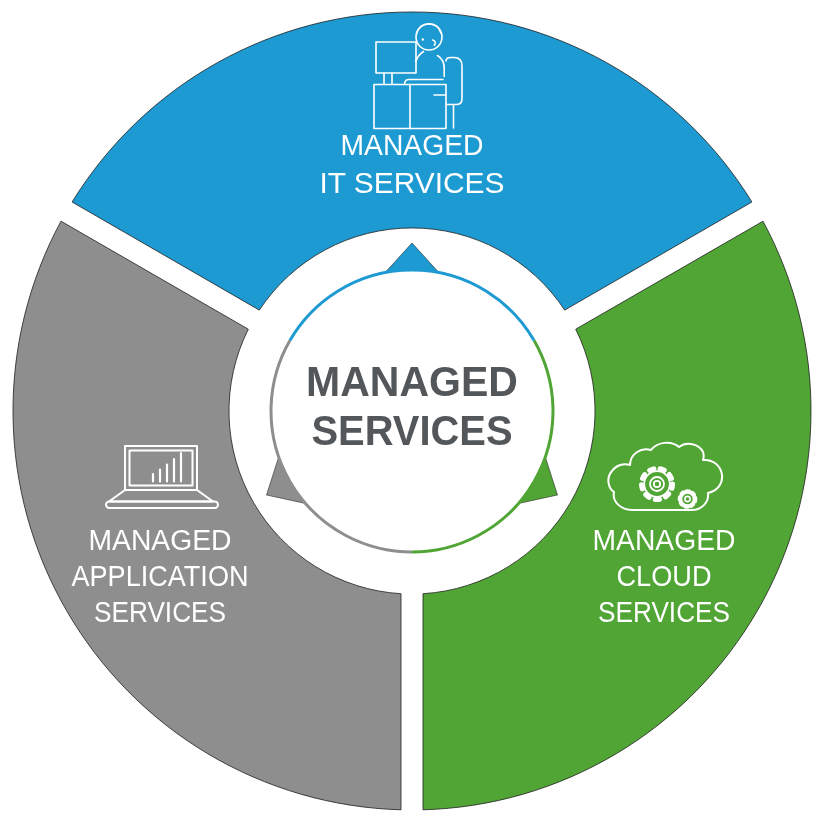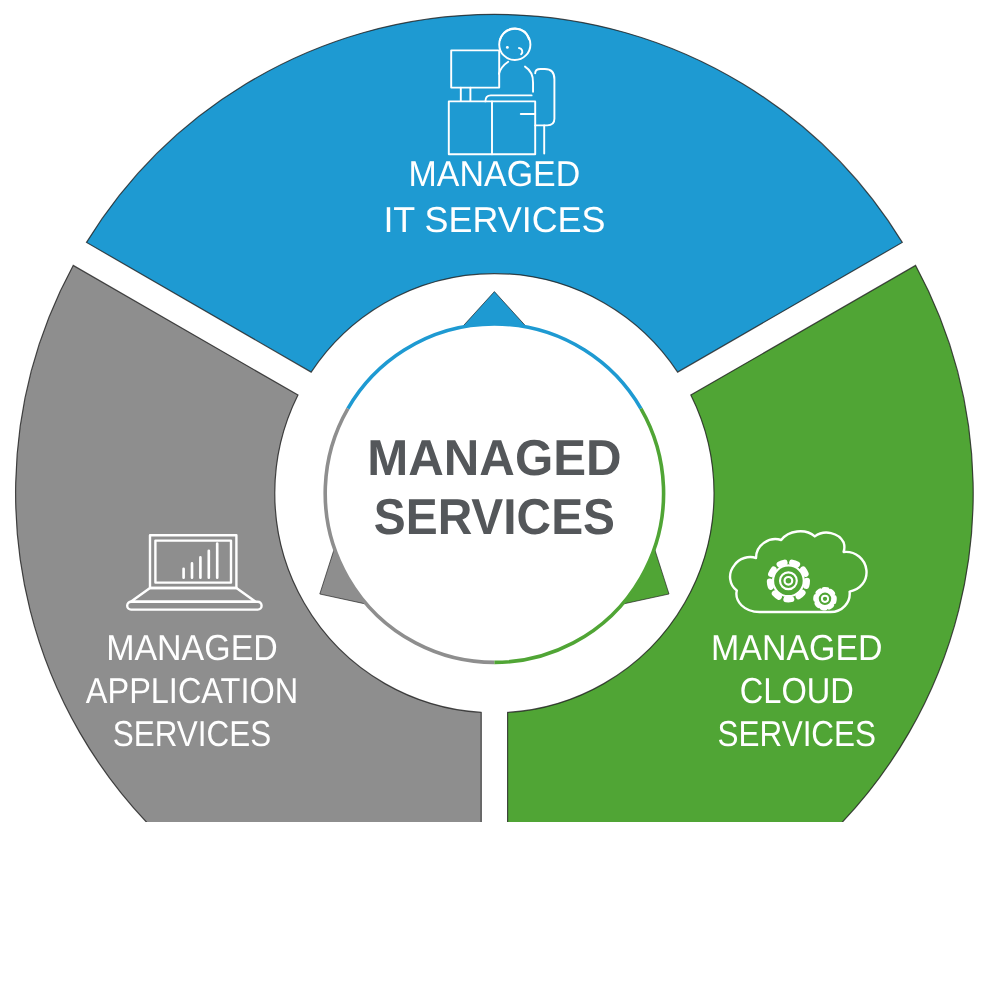--- a/index.html
+++ b/index.html
@@ -1,16 +1,16 @@
 <!DOCTYPE html>
 <html><head>
 <meta charset="utf-8">
 <style>
   html,body{margin:0;padding:0;background:#ffffff;}
-  .stage{position:relative;width:825px;height:685px;background:#fff;overflow:hidden;}
+  .stage{position:relative;width:825px;height:833px;background:#fff;overflow:hidden;}
   svg{display:block;}
   .seg{stroke:#1f1f1f;stroke-width:1;stroke-opacity:.8;}
   .tri{stroke:#1f1f1f;stroke-width:.8;stroke-opacity:.7;}
   .hubarc{fill:none;stroke-width:3;}
   .icon{fill:none;stroke:#ffffff;stroke-width:1.6;stroke-linecap:round;stroke-linejoin:round;}
   .icon2{fill:none;stroke:#ffffff;stroke-width:2;stroke-linecap:round;stroke-linejoin:round;}
   .seg-label{font-family:"Liberation Sans",sans-serif;font-size:30px;fill:#ffffff;}
   .hub-label{font-family:"Liberation Sans",sans-serif;font-size:42px;font-weight:bold;fill:#54575a;}
   text{text-anchor:middle;}
 </style>

